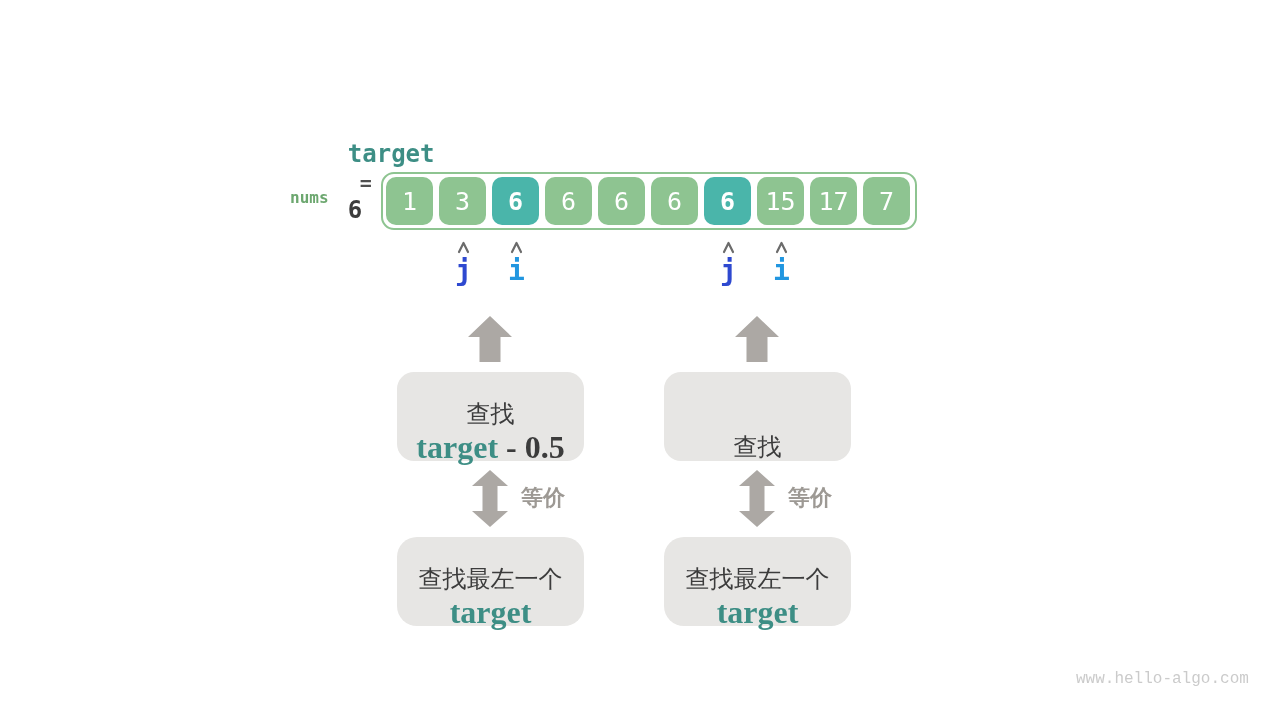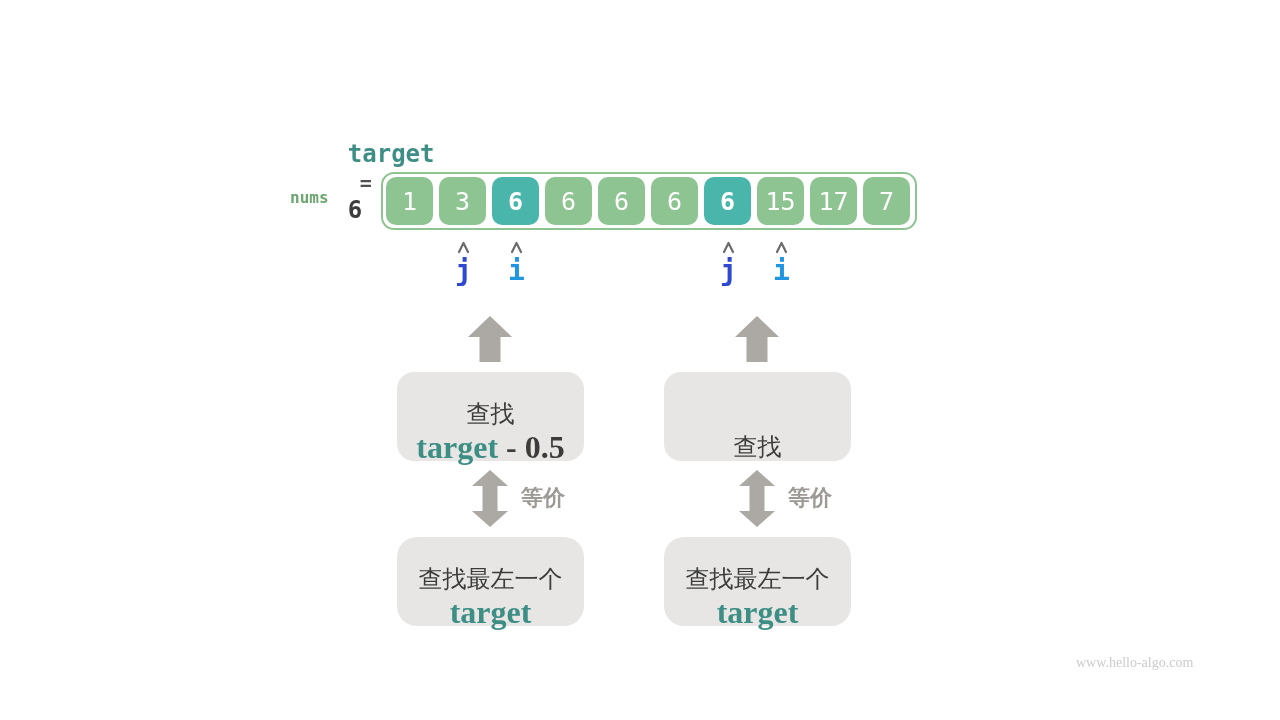--- a/index.html
+++ b/index.html
@@ -141,23 +141,23 @@
     top: 483px;
     font-size: 22px;
     font-weight: bold;
     color: var(--gray-label);
   }
 
   
   .watermark {
     position: absolute;
     left: 1076px;
-    top: 655px;
-    font-family: Liberation Serif, serif;
-    font-size: 14px;
+    top: 670px;
+    font-family: Liberation Mono, monospace;
+    font-size: 16px;
     color: var(--watermark);
   }
 </style>
 </head>
 <body>
 
 <div class="canvas">
 
   <div class="target-line">
     <span class="kw">target</span>

